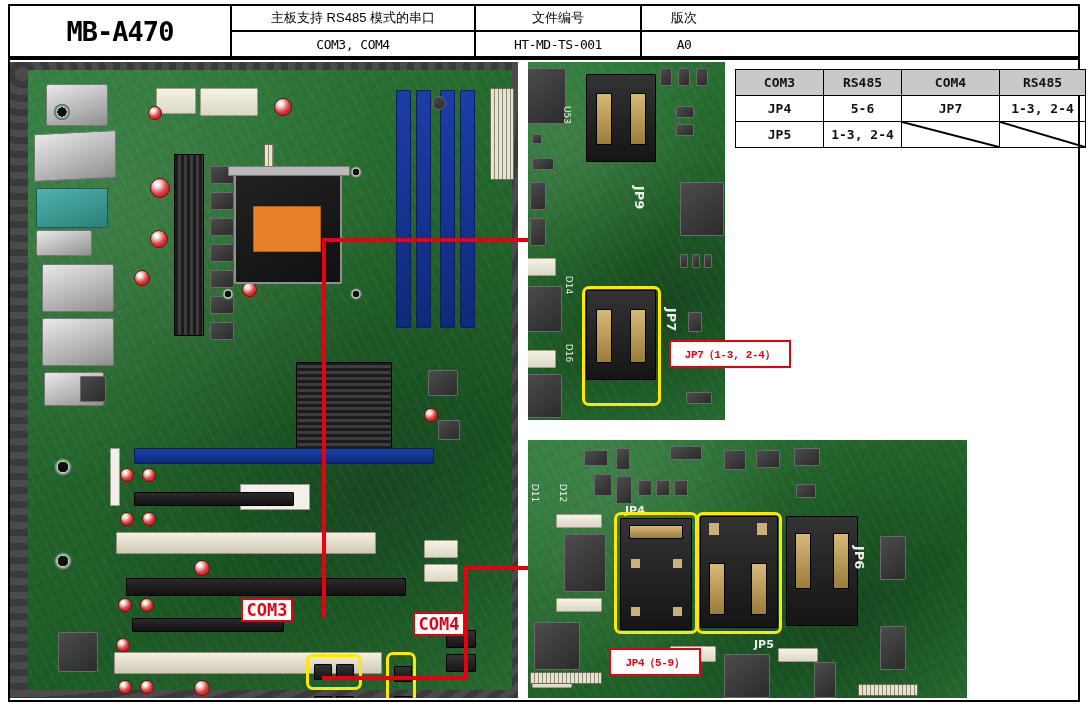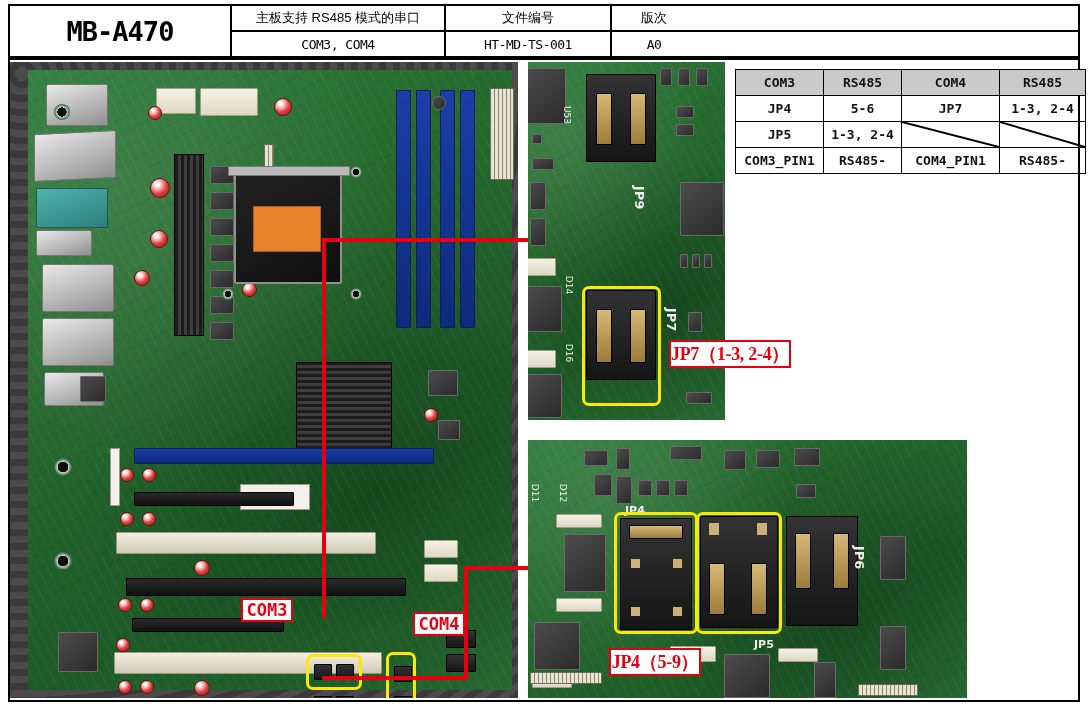--- a/index.html
+++ b/index.html
@@ -53,21 +53,21 @@
   .hdr-split .srow:first-child { border-bottom: 2px solid #000; }
   .hdr-sub {
     box-sizing: border-box;
     display: flex; align-items: center; justify-content: center;
     border-right: 2px solid #000;
     font-size: 13px;
     color: #000;
     text-align: center;
   }
   .hdr-sub.last { border-right: none; }
-  .w-desc { width: 214px; }
+  .w-desc { width: 244px; }
   .w-docno { width: 166px; }
   .w-rev { width: 84px; }
   .mono { font-family: "DejaVu Sans Mono", "Liberation Mono", monospace; letter-spacing: -0.5px; }
 
   
   .frame {
     position: absolute; left: 8px; top: 58px;
     width: 1072px; height: 644px;
     border: 2px solid #000;
     box-sizing: border-box;
@@ -155,21 +155,21 @@
   }
   .rbox-label {
     position:absolute;
     background:#fff; border:2px solid #e60012;
     color:#e60012; font-weight:bold;
     display:flex; align-items:center; justify-content:center;
     box-sizing:border-box;
     white-space:nowrap;
   }
   .lbl-com { font-size:17px; font-family:"DejaVu Sans Mono","Liberation Mono",monospace; letter-spacing:0px;}
-  .lbl-jp  { font-size:18px; font-family:Liberation Serif, serif; letter-spacing:-0.3px;}
+  .lbl-jp  { font-size:11px; font-family:Liberation Mono, monospace; letter-spacing:-0.3px;}
 
   
   #board-tr { left: 528px; top: 62px; width: 197px; height: 358px; }
   
   #board-br { left: 528px; top: 440px; width: 439px; height: 258px; }
 
   
   .dtable {
     position:absolute; left:735px; top:69px;
     border-collapse: collapse;
@@ -471,22 +471,16 @@
           <svg viewBox="0 0 100 26" preserveAspectRatio="none">
               <line x1="0" y1="0" x2="100" y2="26" stroke="#000" stroke-width="2" vector-effect="non-scaling-stroke"></line>
             </svg>
         </td>
         <td class="diag">
           <svg viewBox="0 0 100 26" preserveAspectRatio="none">
               <line x1="0" y1="0" x2="100" y2="26" stroke="#000" stroke-width="2" vector-effect="non-scaling-stroke"></line>
             </svg>
         </td>
       </tr>
-      <tr>
-        <td>COM3_PIN1</td>
-        <td>RS485-</td>
-        <td>COM4_PIN1</td>
-        <td>RS485-</td>
-      </tr>
     </tbody>
   </table>
 
 </div>
 
 </body></html>

